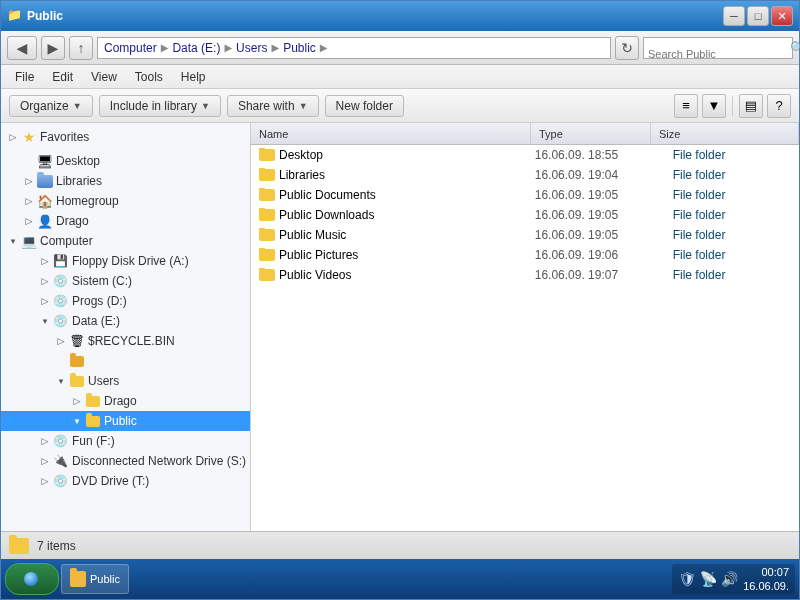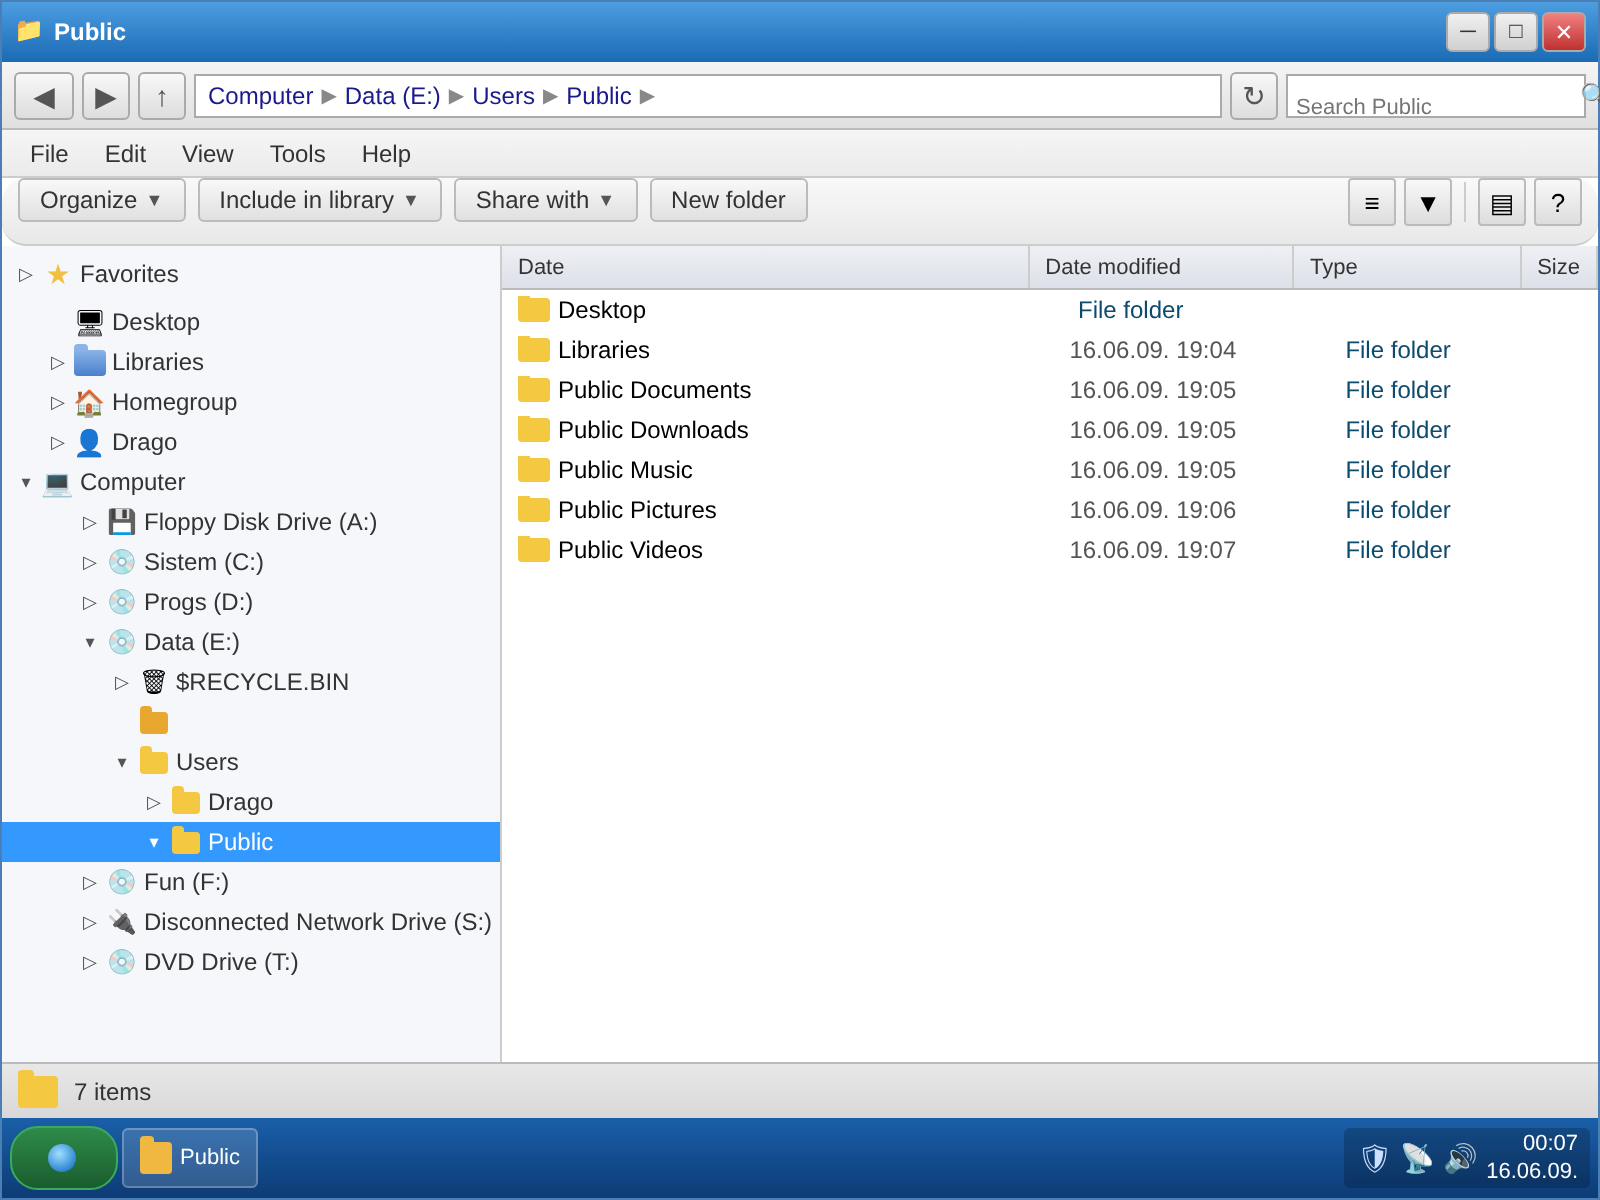--- a/index.html
+++ b/index.html
@@ -24,21 +24,21 @@
     .path-segment { color: #1a1a8c; cursor: pointer; }
     .search-box { width: 150px; height: 22px; border: 1px solid #aaa; background: white; display: flex; align-items: center; padding: 0 4px; }
     .search-input { flex: 1; border: none; outline: none; font-size: 11px; color: #888; background: transparent; margin-top: 12px; }
     .search-icon-btn { color: #555; font-size: 12px; }
 
     
     .menu-bar { height: 24px; background: linear-gradient(to bottom, #f5f5f5, #ebebeb); border-bottom: 1px solid #ccc; display: flex; align-items: center; padding: 0 6px; gap: 2px; }
     .menu-item { padding: 2px 8px; cursor: pointer; border-radius: 2px; color: #333; }
 
     
-    .toolbar { height: 34px; background: linear-gradient(to bottom, #f9f9f9, #e8e8e8); border-bottom: 1px solid #ccc; display: flex; align-items: flex-start; padding: 0 8px; gap: 6px; border-radius: 12px; }
+    .toolbar { height: 34px; background: linear-gradient(to bottom, #f9f9f9, #e8e8e8); border-bottom: 1px solid #ccc; display: flex; align-items: center; padding: 0 8px; gap: 6px; }
     .toolbar-btn { padding: 3px 10px; border: 1px solid #bbb; border-radius: 3px; background: linear-gradient(to bottom, #f8f8f8, #e0e0e0); cursor: pointer; display: flex; align-items: center; gap: 4px; font-size: 12px; color: #333; }
     .toolbar-btn .arrow { font-size: 9px; color: #555; }
     .toolbar-separator { width: 1px; height: 20px; background: #ccc; margin: 0 2px; }
     .toolbar-right { margin-left: auto; display: flex; align-items: center; gap: 4px; }
     .view-btn { width: 24px; height: 24px; border: 1px solid #bbb; border-radius: 2px; background: linear-gradient(to bottom, #f8f8f8, #ddd); display: flex; align-items: center; justify-content: center; cursor: pointer; font-size: 13px; }
 
     
     .main-area { flex: 1; display: flex; overflow: hidden; }
 
     
@@ -340,39 +340,37 @@
         <div class="item-icon">
             <span style="font-size:12px;">💿</span>
           </div>
         <span class="item-label">DVD Drive (T:)</span>
       </div>
     </div>
 
     <div class="file-list-area">
       <div class="file-list-header">
         <div class="col-header col-name">
-          <span>Date</span>
-        </div>
-        <div class="col-header col-date">
-          <span>Date modified</span>
+          <span>Name</span>
         </div>
         <div class="col-header col-type">
           <span>Type</span>
         </div>
         <div class="col-header col-size">
           <span>Size</span>
         </div>
       </div>
       <div class="file-list" id="file-list-content">
 
       <div class="file-row">
       <div class="file-cell name">
         <span class="folder-icon-sm"></span>
         <span>Desktop</span>
       </div>
+      <div class="file-cell date">16.06.09. 18:55</div>
       <div class="file-cell type">File folder</div>
       <div class="file-cell size"></div>
     </div>
           <div class="file-row">
       <div class="file-cell name">
         <span class="folder-icon-sm"></span>
         <span>Libraries</span>
       </div>
       <div class="file-cell date">16.06.09. 19:04</div>
       <div class="file-cell type">File folder</div>

